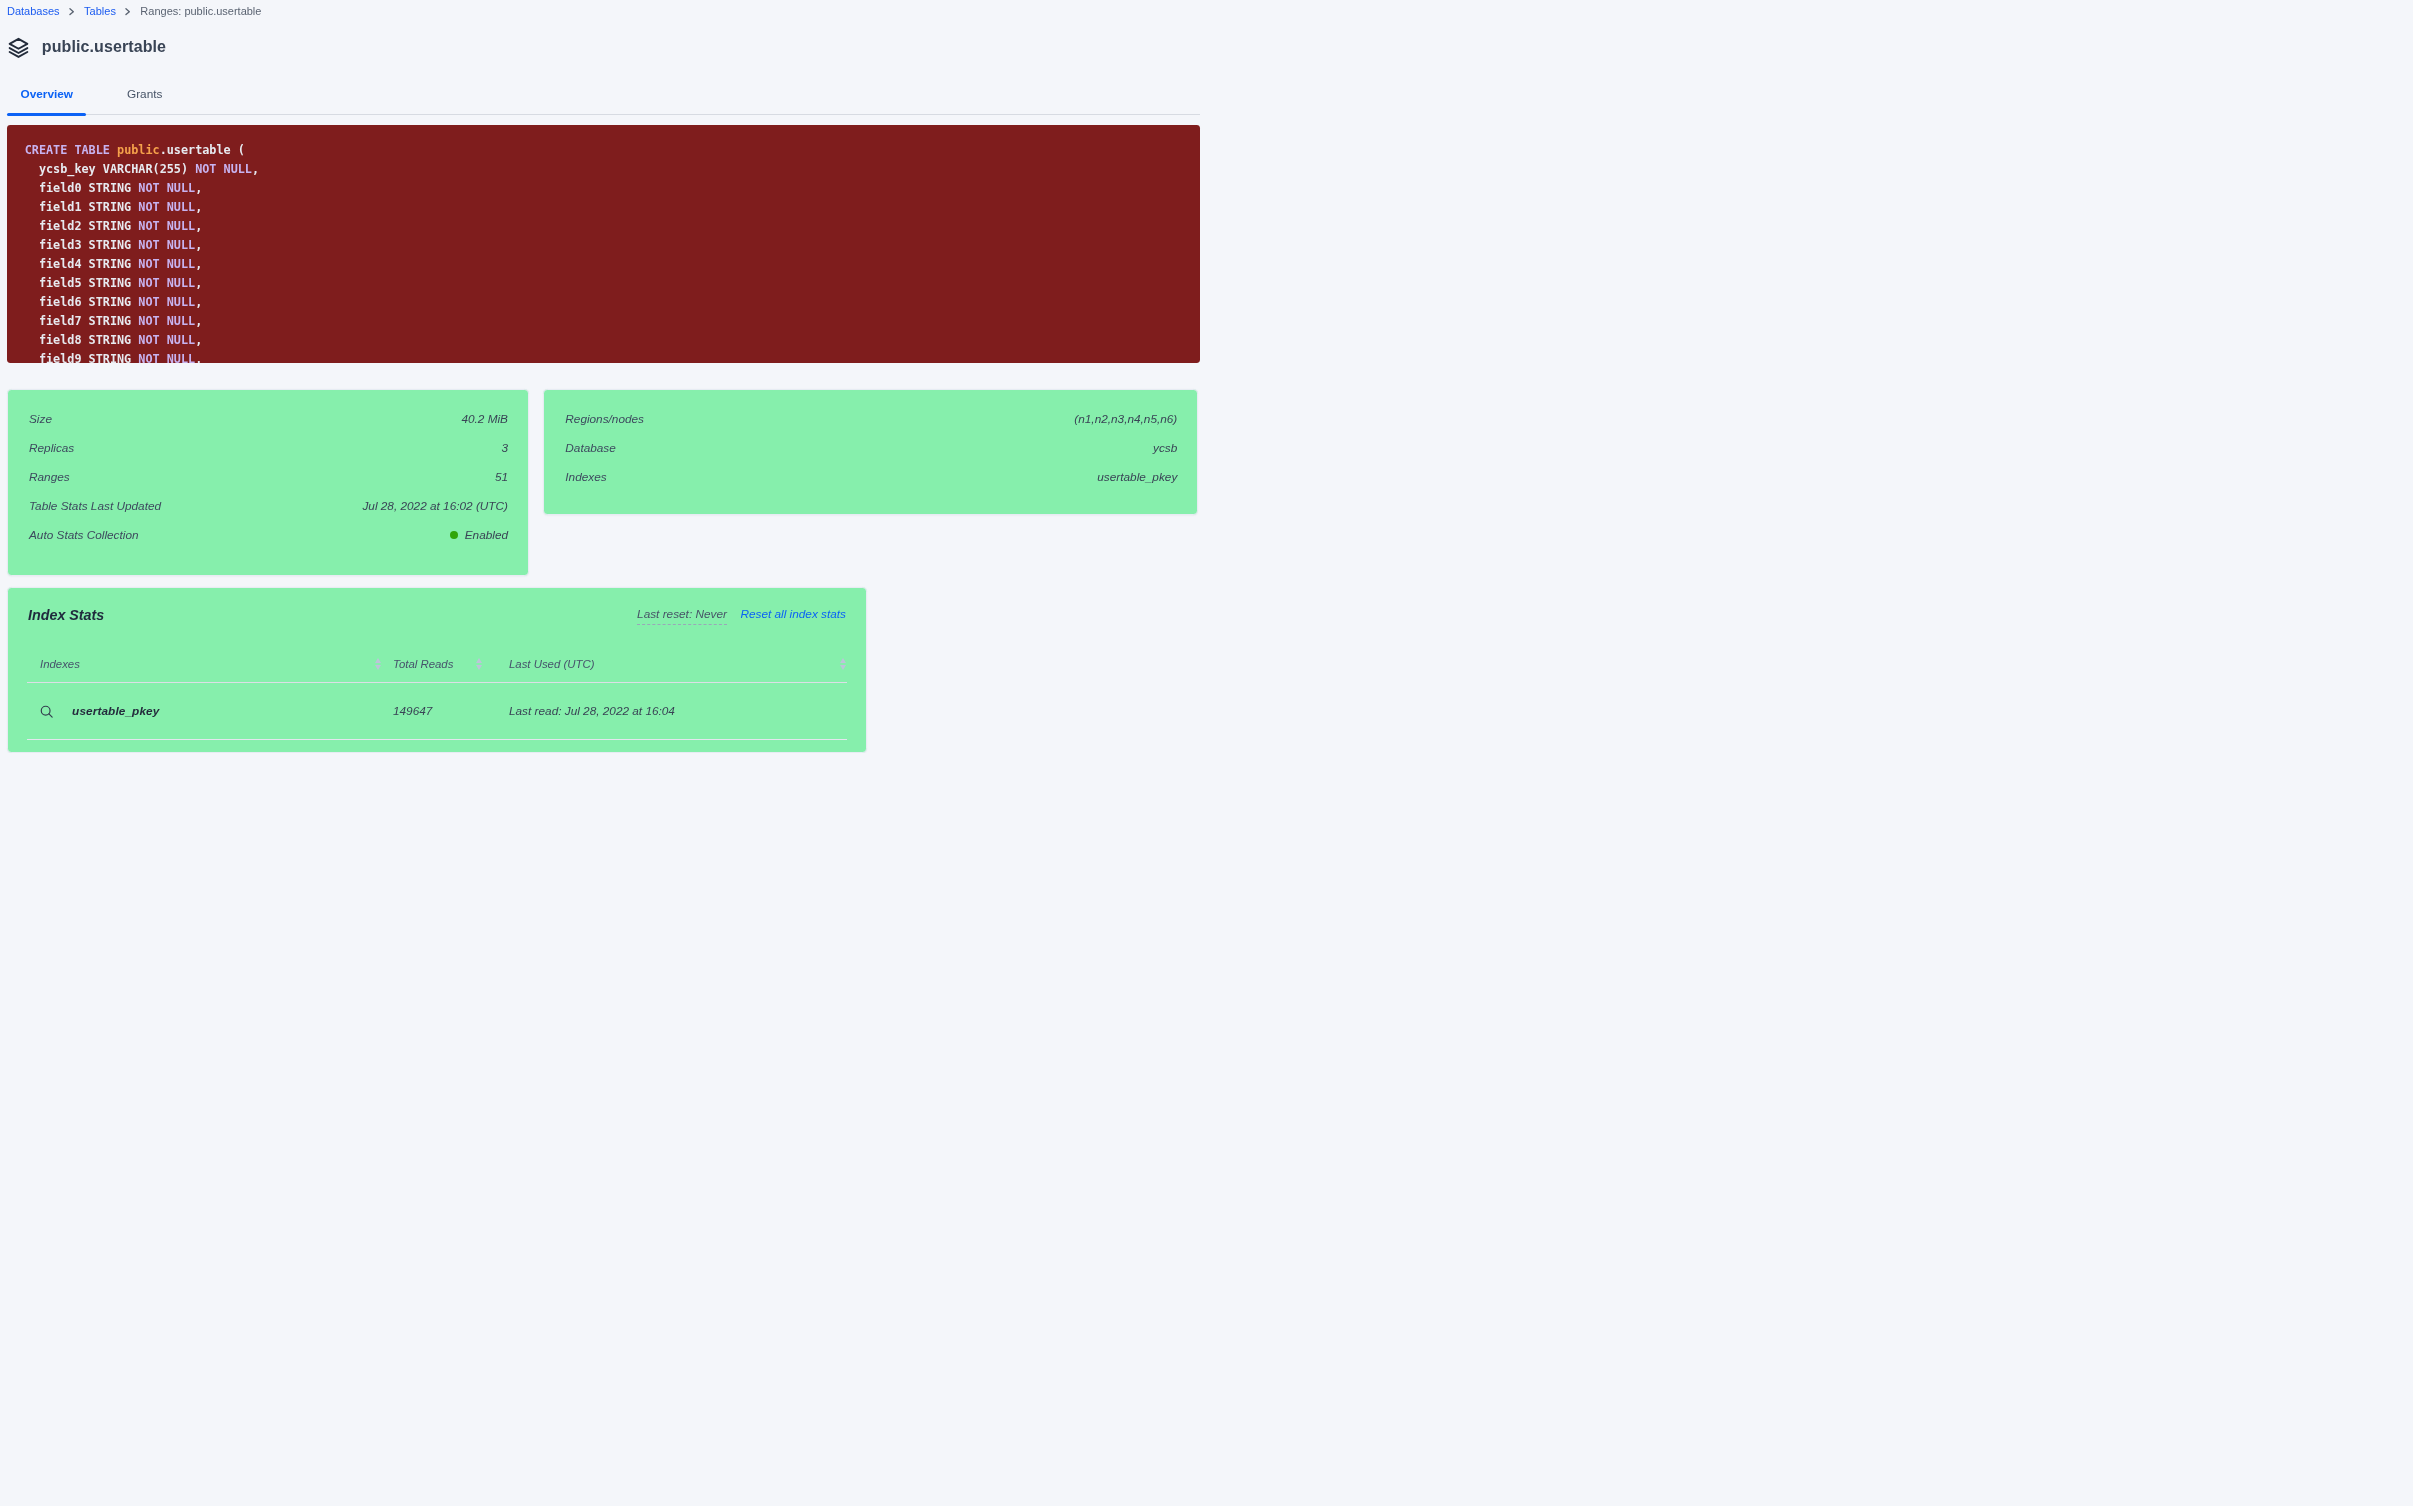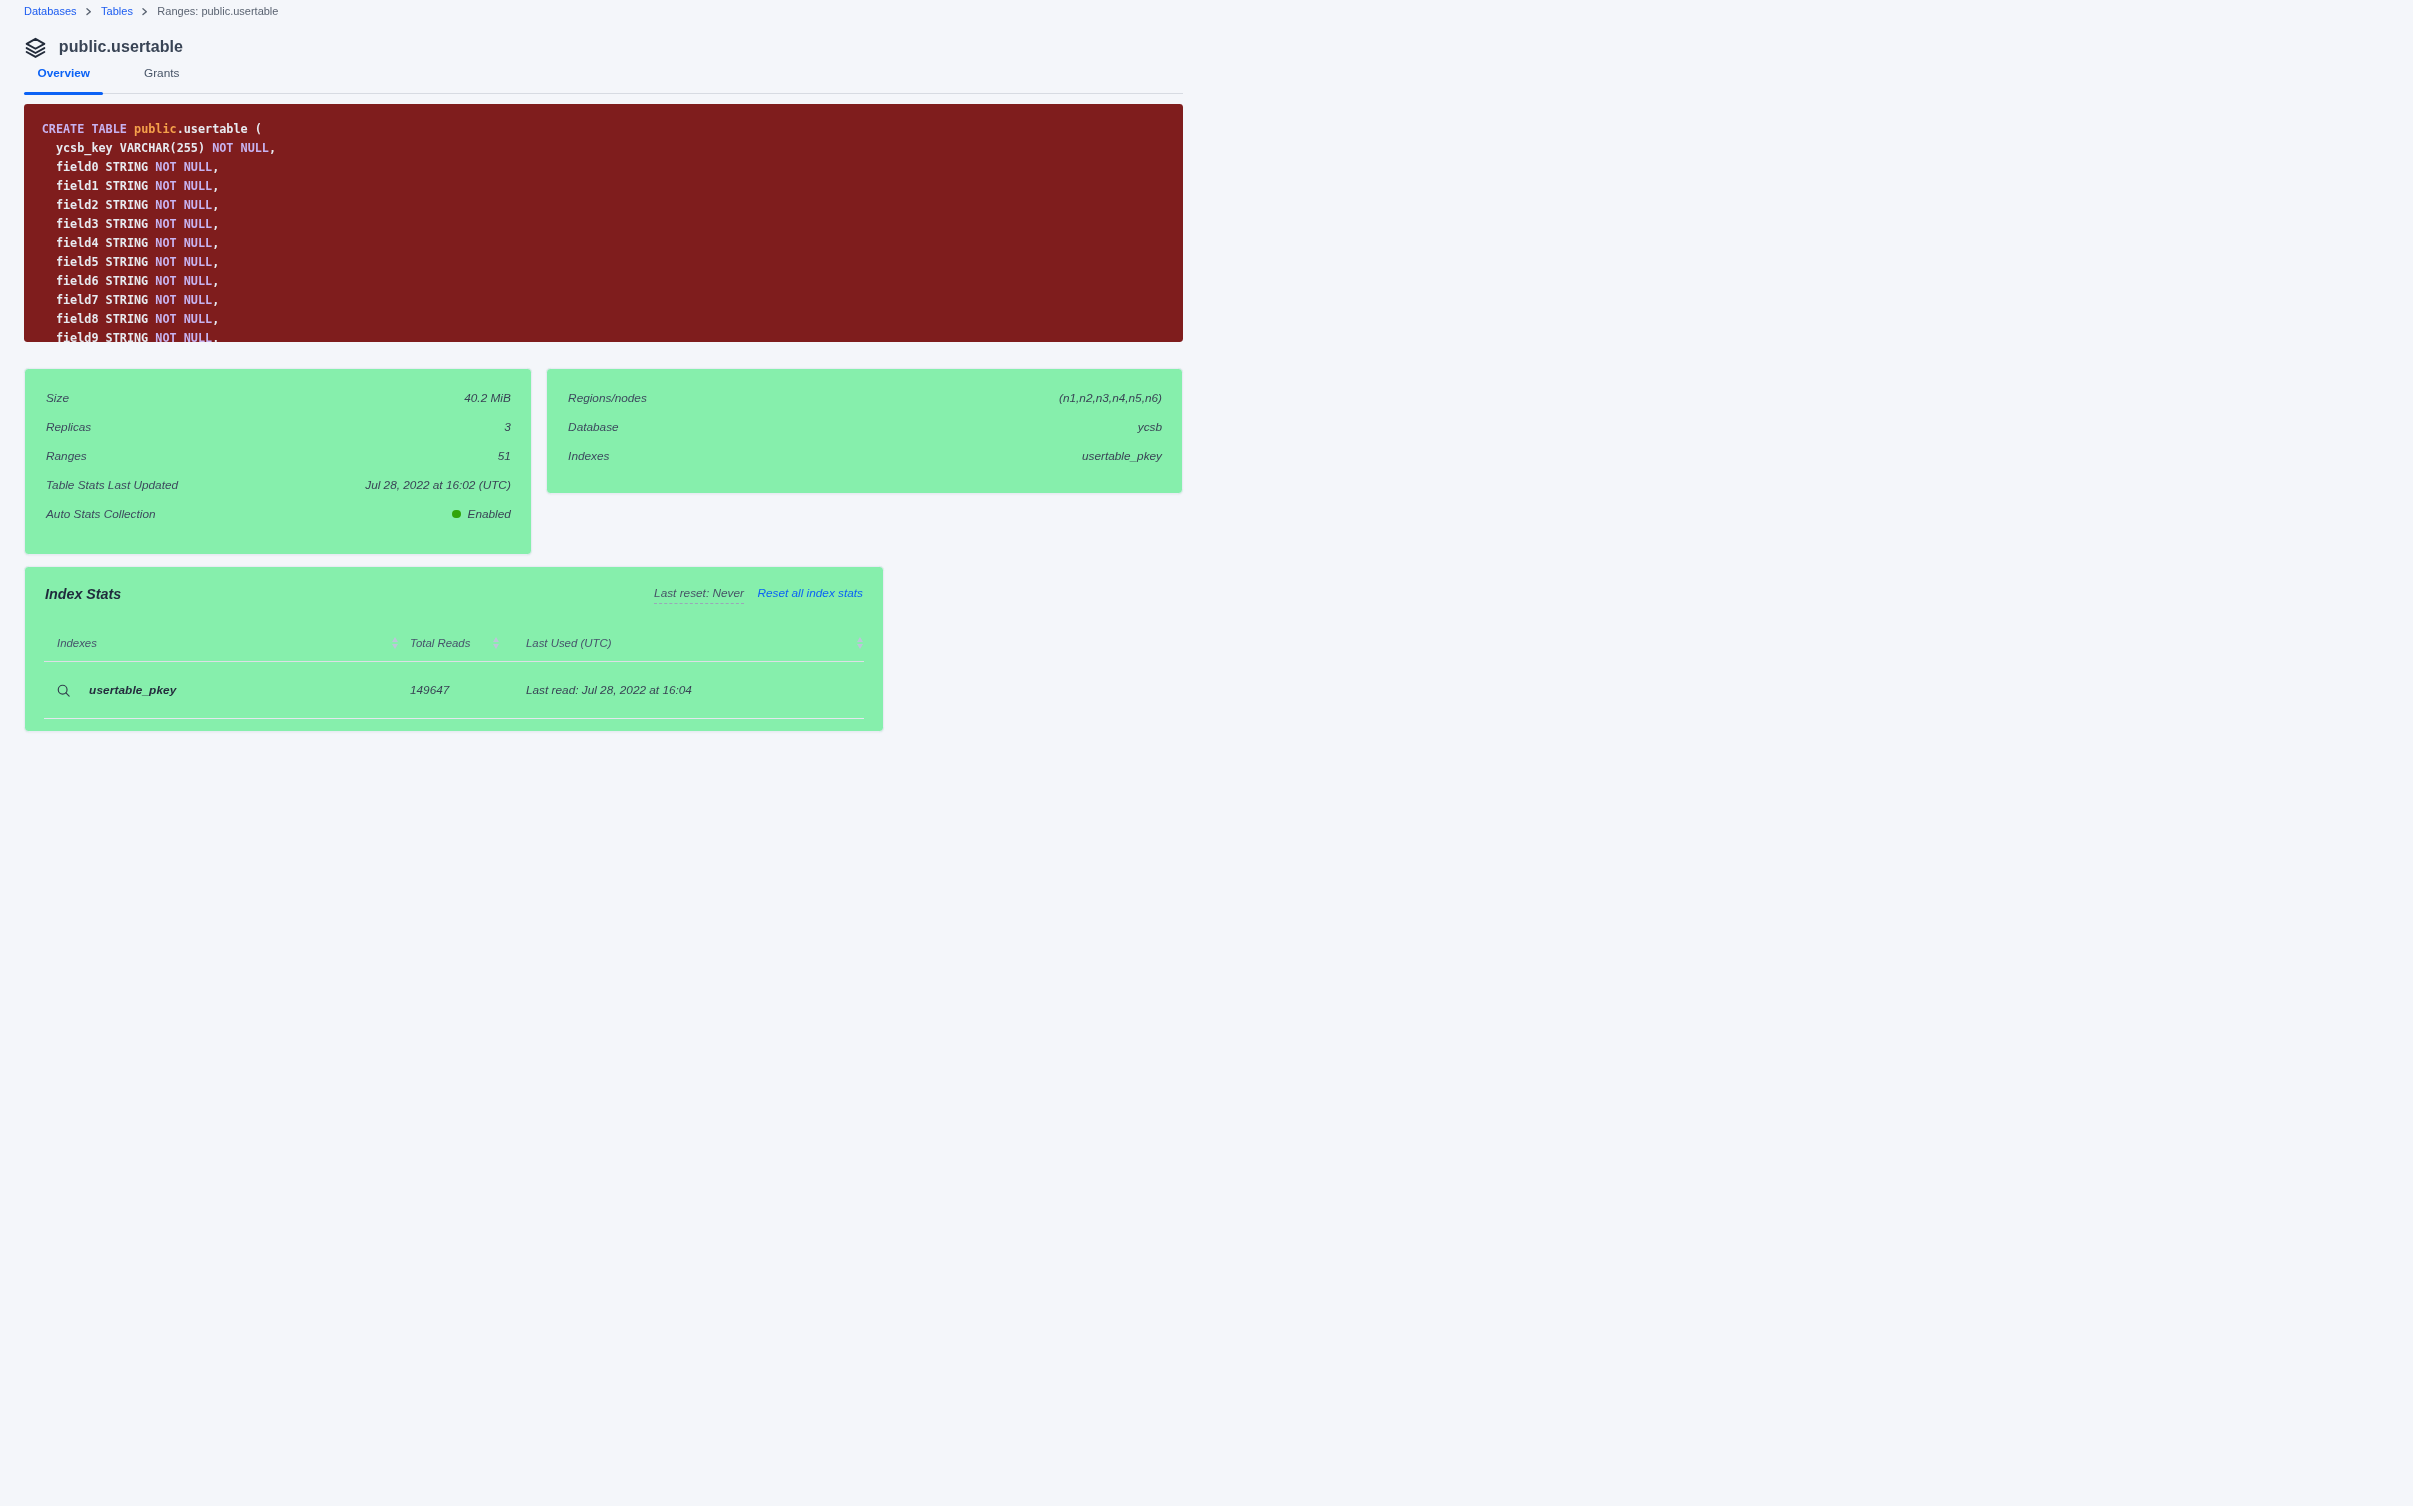--- a/index.html
+++ b/index.html
@@ -2,21 +2,21 @@
 <html style="font-size:13.5px"><head>
 <meta charset="utf-8">
 <style>
   * { margin: 0; padding: 0; box-sizing: border-box; }
   html, body { width: 1207px; height: 753px; overflow: hidden; }
   body {
     background: #f4f6fa;
     font-family: "Liberation Sans", sans-serif;
     color: #394455;
   }
-  .page { padding: 0 24px; }
+  .page { padding: 0 7px; }
 
   
   .breadcrumb {
     margin-top: 3.4px;
     display: flex;
     align-items: center;
     gap: 7.6px;
     font-size: 11px;
     height: 15px;
   }
@@ -35,21 +35,21 @@
   .title-row h1 {
     font-size: 16px;
     font-weight: 700;
     color: #394455;
     letter-spacing: 0.1px;
   }
   .layers-icon { display: inline-flex; }
 
   
   .tabs {
-    margin-top: 3px;
+    margin-top: 24px;
     display: flex;
     border-bottom: 0.8px solid #d7dbe2;
   }
   .tab {
     position: relative;
     padding: 3.4px 13.5px 11.8px;
     font-size: 11.8px;
     line-height: 16px;
     color: #475467;
     cursor: pointer;

